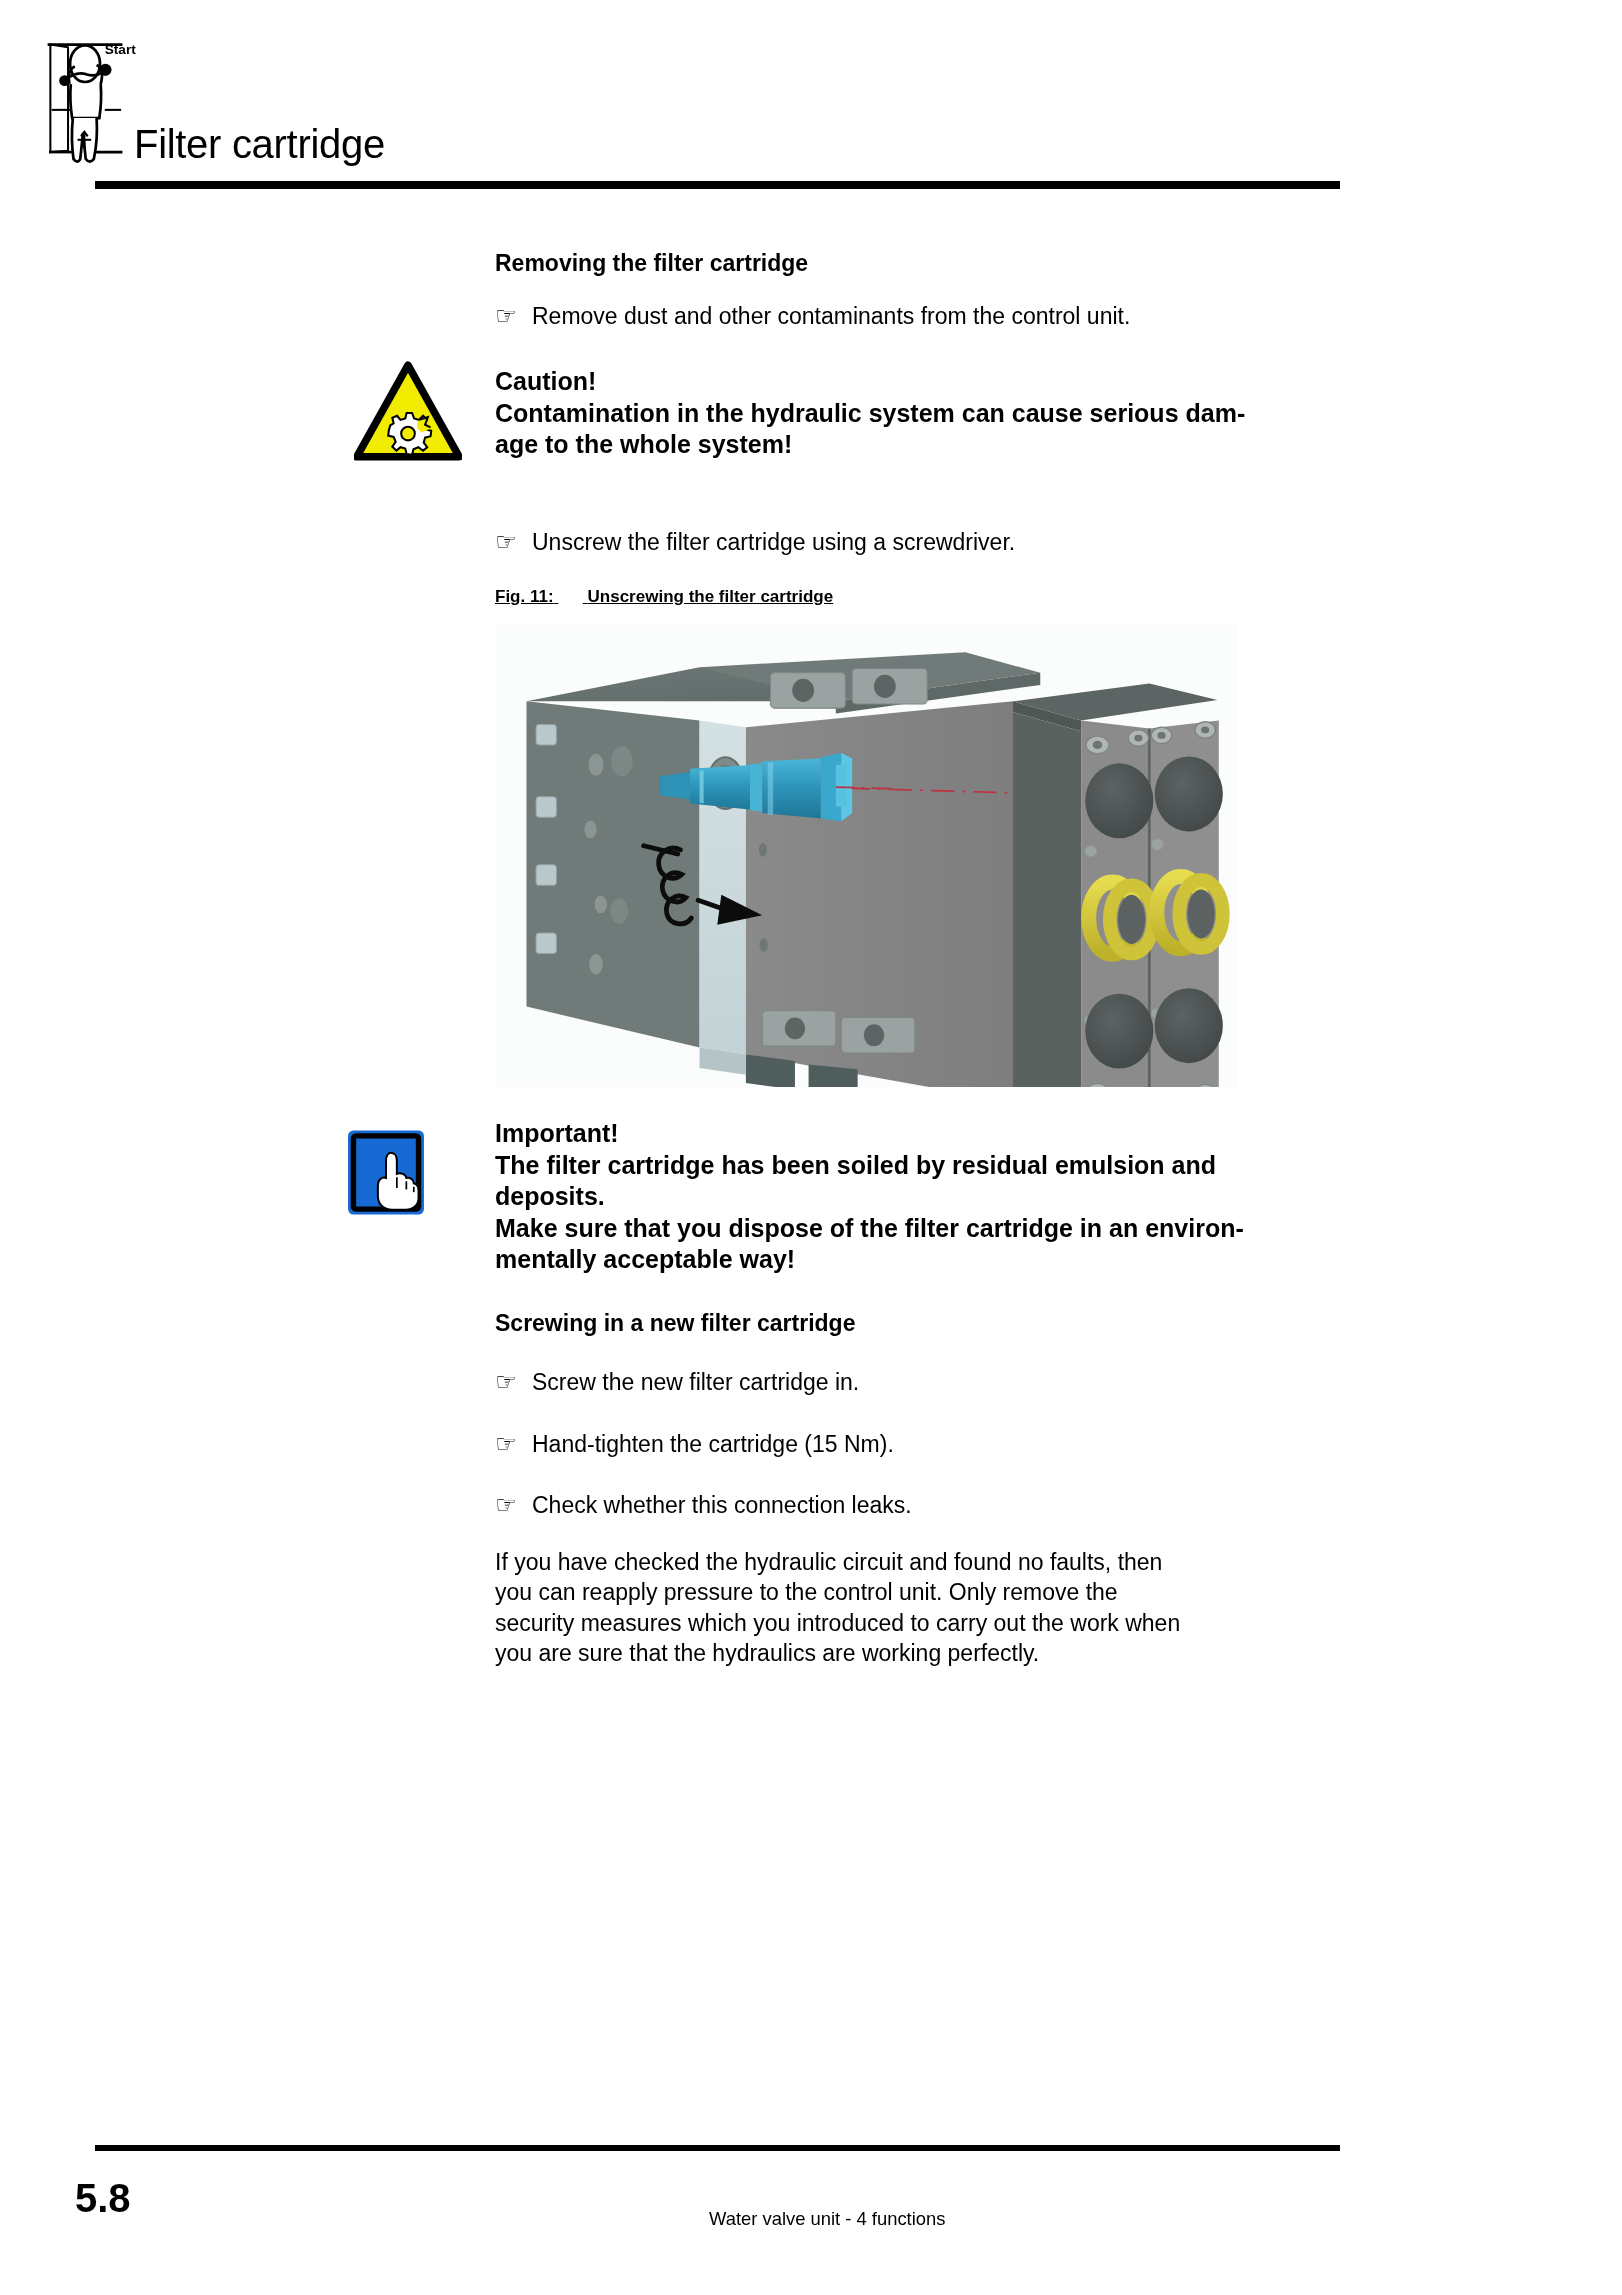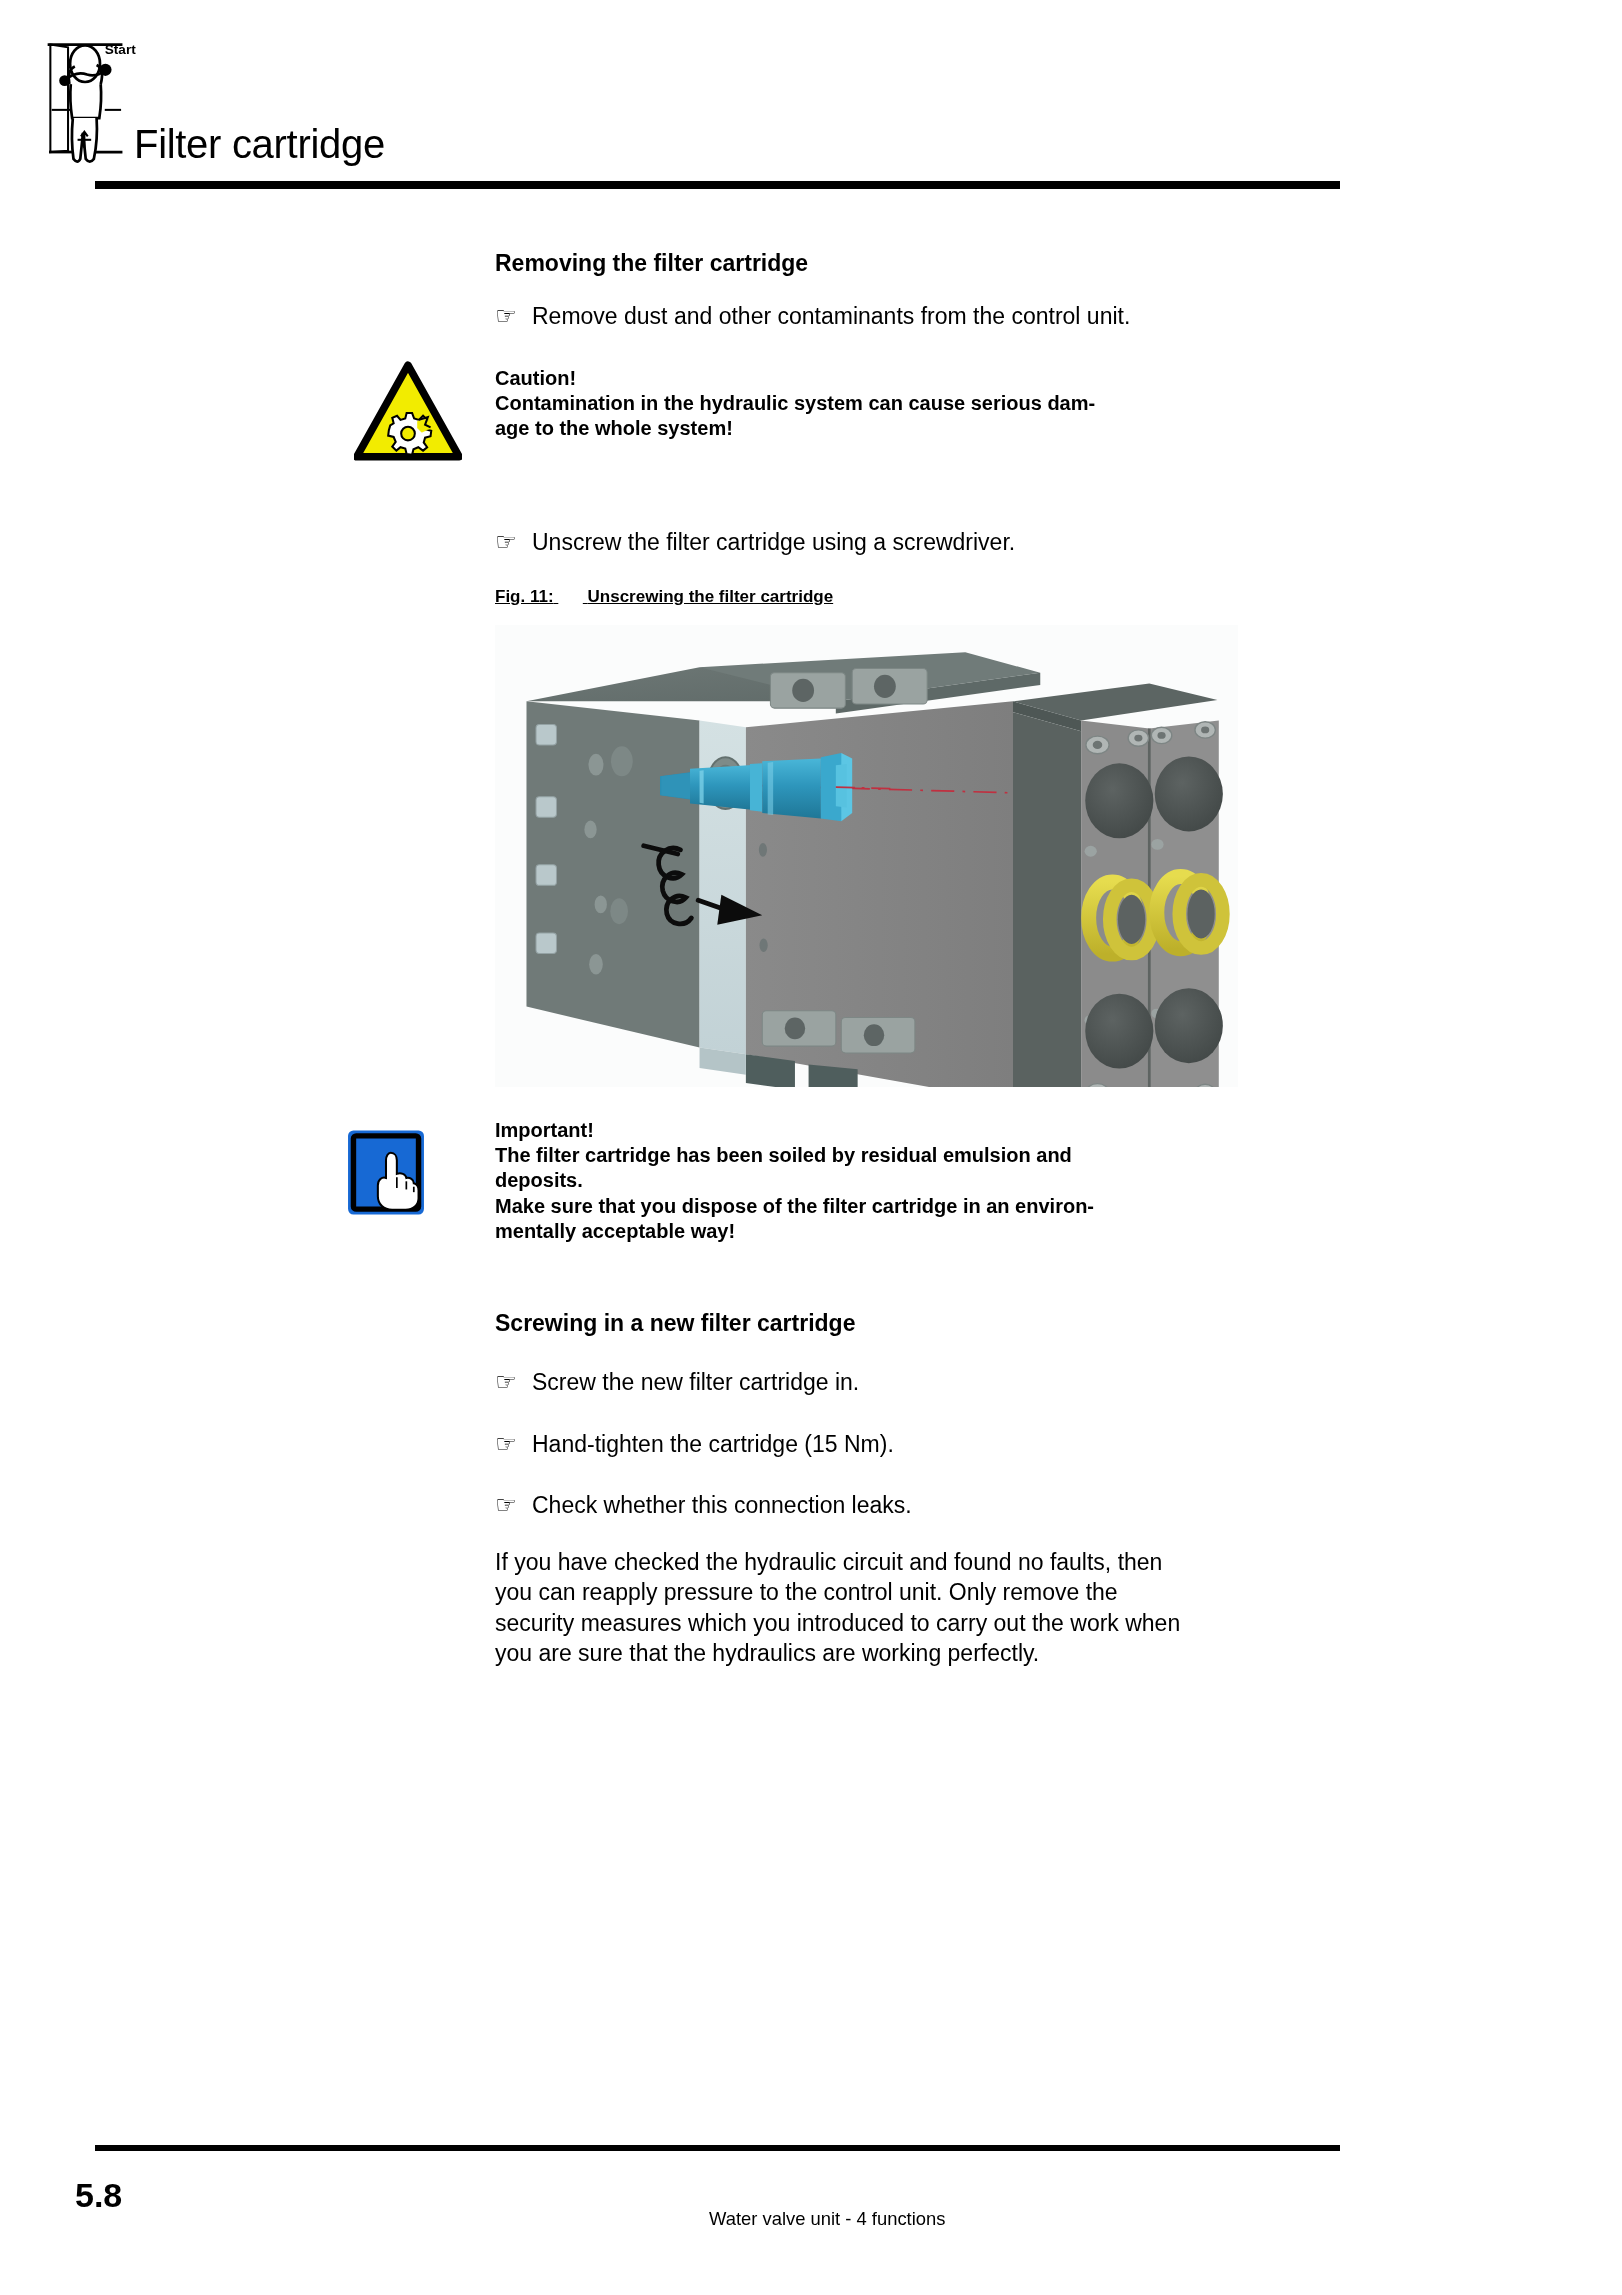--- a/index.html
+++ b/index.html
@@ -59,21 +59,21 @@
     line-height: 1.26;
     margin: 0;
   }
   .para {
     font-size: 23px;
     font-weight: 400;
     line-height: 1.32;
     margin: 0;
   }
   .para-bold {
-    font-size: 20px;
+    font-size: 25px;
     font-weight: bold;
     line-height: 1.26;
     margin: 0;
   }
 
   .bullet-row {
     display: flex;
     align-items: flex-start;
     font-size: 23px;
     line-height: 1.32;
@@ -151,21 +151,21 @@
     left: 95px;
     top: 2145px;
     width: 1295px;
     height: 6.1px;
     background: #000000;
   }
   .footer-page {
     position: absolute;
     left: 75px;
     top: 2178px;
-    font-size: 34px;
+    font-size: 40px;
     font-weight: bold;
     line-height: 1;
   }
   .footer-doc {
     position: absolute;
     left: 709px;
     top: 2186px;
     width: 682px;
     font-size: 18.4px;
     line-height: 1;

